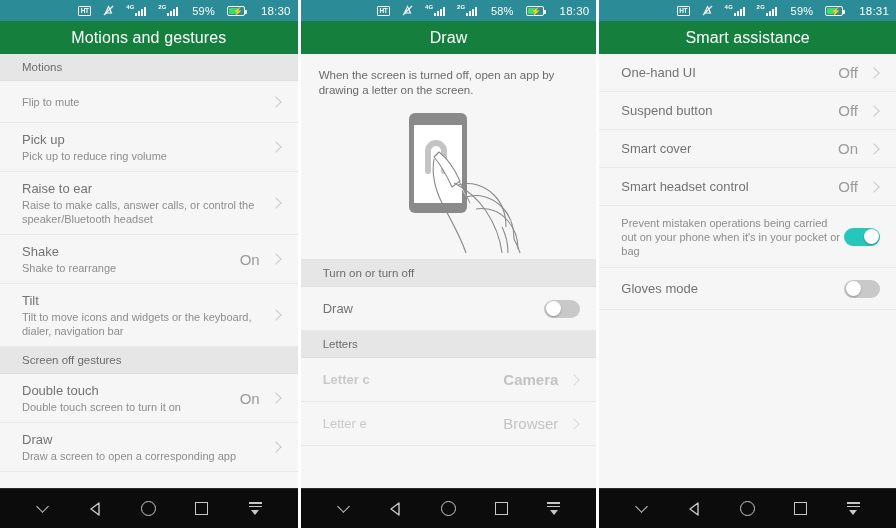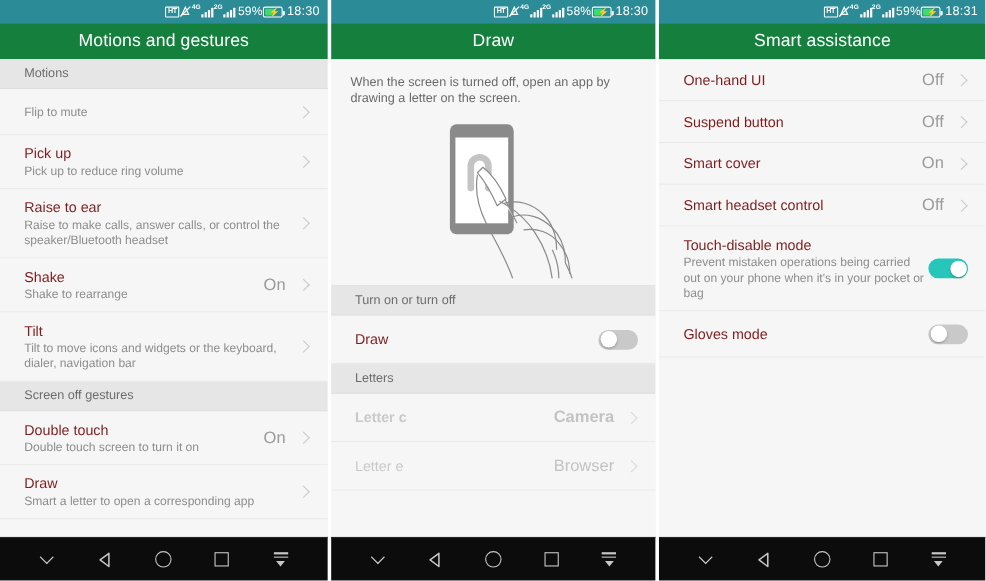--- a/index.html
+++ b/index.html
@@ -28,21 +28,21 @@
   
   .statusbar {
     height: 21px;
     background: #2b8b96;
     display: flex; align-items: center; justify-content: flex-end;
     padding-right: 7px;
     color: #ffffff;
     font-size: 11px;
     letter-spacing: 0.2px;
   }
-  .sb-icons { display: flex; align-items: center; gap: 0; }
+  .sb-icons { display: flex; align-items: center; gap: 12px; }
   .ico-hd {
     display:inline-block; width: 13px; height: 10px;
     border: 1.4px solid #fff; border-radius: 1px;
     font-size: 6.5px; line-height: 8px; text-align: center;
     font-weight: bold; color:#fff; letter-spacing:-0.4px;
   }
   .ico-mute { position: relative; width: 11px; height: 11px; }
   .ico-mute svg { position:absolute; top:0; left:0; }
   .sig { display:flex; align-items:flex-end; gap:1px; position:relative; padding-left:9px; height:11px; }
   .sig .g { position:absolute; left:0; top:-1px; font-size:6px; line-height:6px; color:#fff; }
@@ -85,21 +85,21 @@
 
   .row {
     background:#f6f6f6;
     display:flex; align-items:center;
     padding: 0 16px 0 22px;
     border-bottom: 1px solid #e9e9e9;
     min-height: 42px;
     position:relative;
   }
   .row-texts { flex:1; padding: 8px 0; }
-  .row-title { font-size: 13px; color:#7f1d1d; line-height: 17px; }
+  .row-title { font-size: 13px; color:#737373; line-height: 17px; }
   .row-sub { font-size: 11px; color:#8d8d8d; line-height: 14px; margin-top:1px; }
   .row-value { font-size: 15px; color:#9a9a9a; margin-right: 12px; white-space:nowrap; }
   .chev {
     width: 8px; height: 8px;
     border-right: 1.6px solid #c9c9c9;
     border-top: 1.6px solid #c9c9c9;
     transform: rotate(45deg);
     flex: 0 0 auto;
     margin-right: 2px;
   }
@@ -260,21 +260,21 @@
           <div class="row-title">Double touch</div>
           <div class="row-sub">Double touch screen to turn it on</div>
         </div>
         <div class="row-value">On</div>
         <span class="chev"></span>
       </div>
 
       <div class="row">
         <div class="row-texts">
           <div class="row-title">Draw</div>
-          <div class="row-sub">Smart a letter to open a corresponding app</div>
+          <div class="row-sub">Draw a screen to open a corresponding app</div>
         </div>
         <div class="row-value"></div>
         <span class="chev"></span>
       </div>
 
       <div class="spacer"></div>
     </div>
 
     <div class="navbar">
       <div class="nav-btn">
@@ -484,21 +484,20 @@
       <div class="row" style="min-height:38px;">
         <div class="row-texts">
           <div class="row-title">Smart headset control</div>
         </div>
         <div class="row-value">Off</div>
         <span class="chev"></span>
       </div>
 
       <div class="row" style="min-height:62px;">
         <div class="row-texts">
-          <div class="row-title">Touch-disable mode</div>
           <div class="row-sub">Prevent mistaken operations being carried out on your phone when it's in your pocket or bag</div>
         </div>
         <div class="toggle on">
             <span class="knob"></span>
           </div>
       </div>
 
       <div class="row" style="min-height:42px;">
         <div class="row-texts">
           <div class="row-title">Gloves mode</div>

